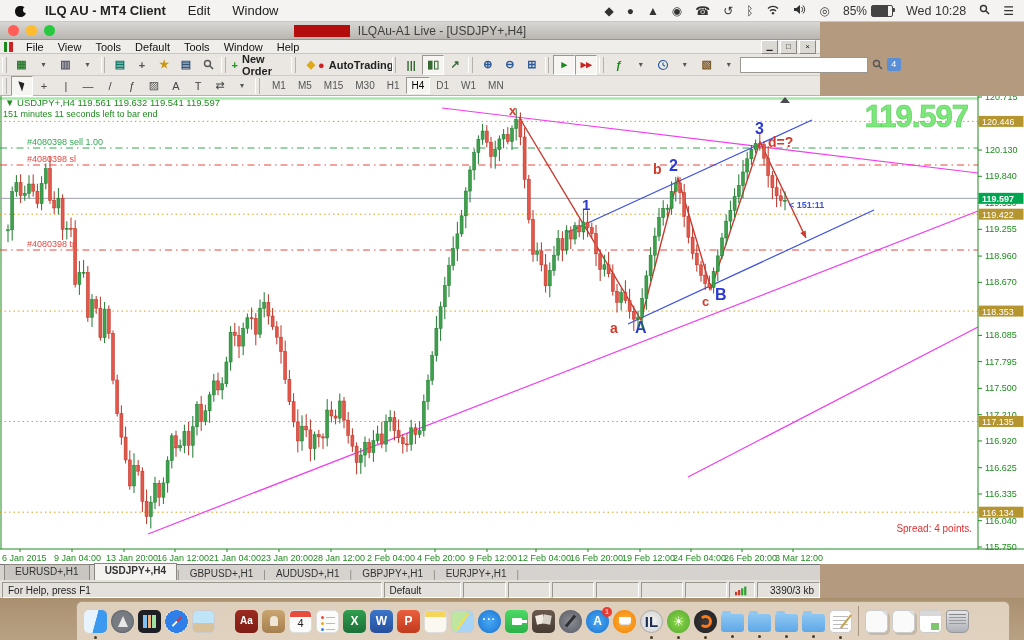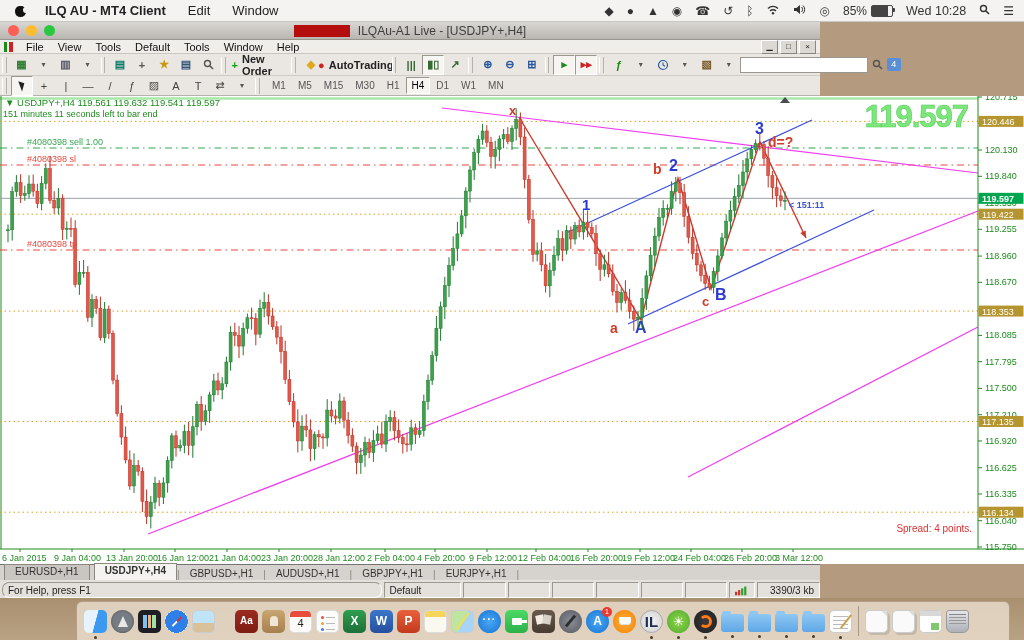--- a/index.html
+++ b/index.html
@@ -800,21 +800,21 @@
         <span class="tab-sep">|</span>
         <span class="tab-flat">AUDUSD+,H1</span>
         <span class="tab-sep">|</span>
         <span class="tab-flat">GBPJPY+,H1</span>
         <span class="tab-sep">|</span>
         <span class="tab-flat">EURJPY+,H1</span>
         <span class="tab-sep">|</span>
       </div>
 
     <div id="statusbar">
-        <span class="scell" style="width: 448px; border-radius: 7px;">For Help, press F1</span>
+        <span class="scell" style="width: 448px;">For Help, press F1</span>
         <span class="scell" style="width: 90px;">Default</span>
         <span class="scell" style="width: 48px;"></span>
         <span class="scell" style="width: 48px;"></span>
         <span class="scell" style="width: 48px;"></span>
         <span class="scell" style="width: 48px;"></span>
         <span class="scell" style="width: 48px;"></span>
         <span class="scell" style="width: 48px;"></span>
         <span class="scell" style="width: 26px;">
           <svg width="16" height="11" viewBox="0 0 16 11">
             <rect x="0" y="7" width="2.5" height="4" fill="#cc3322"></rect>

